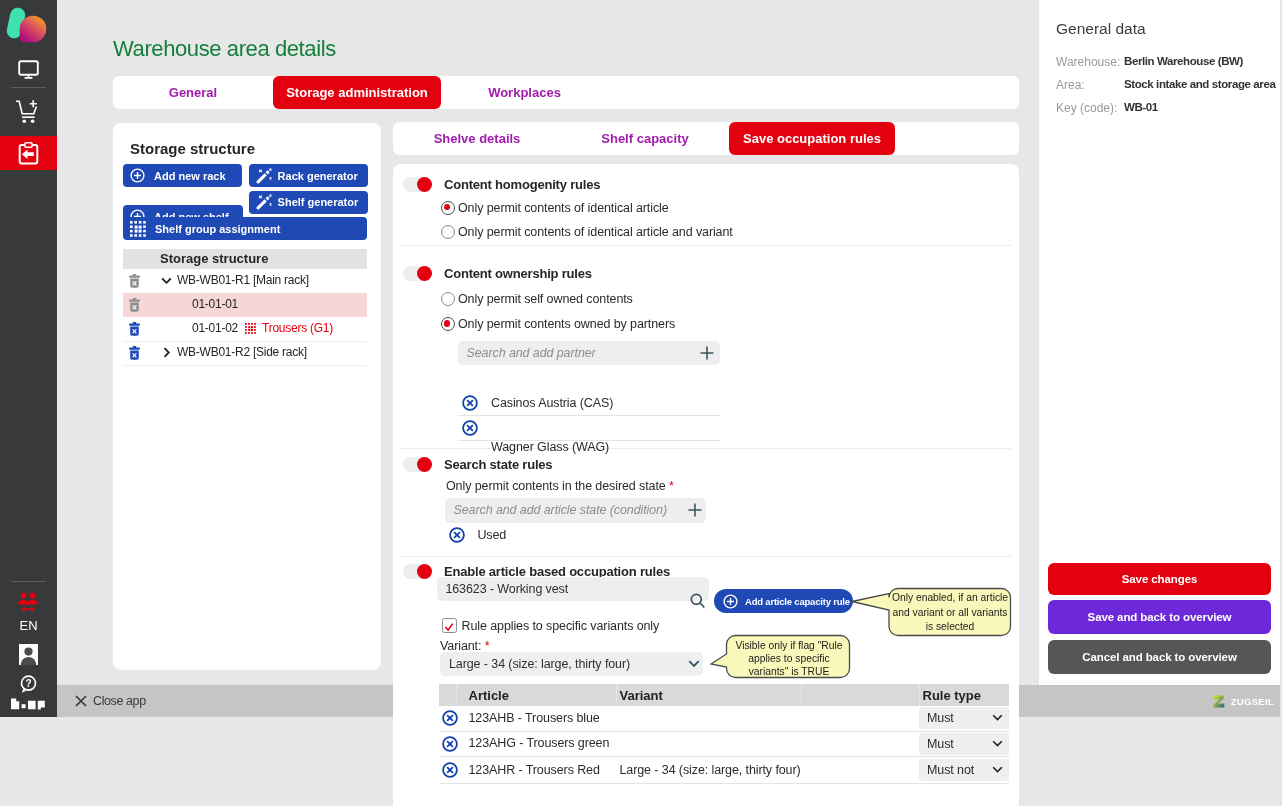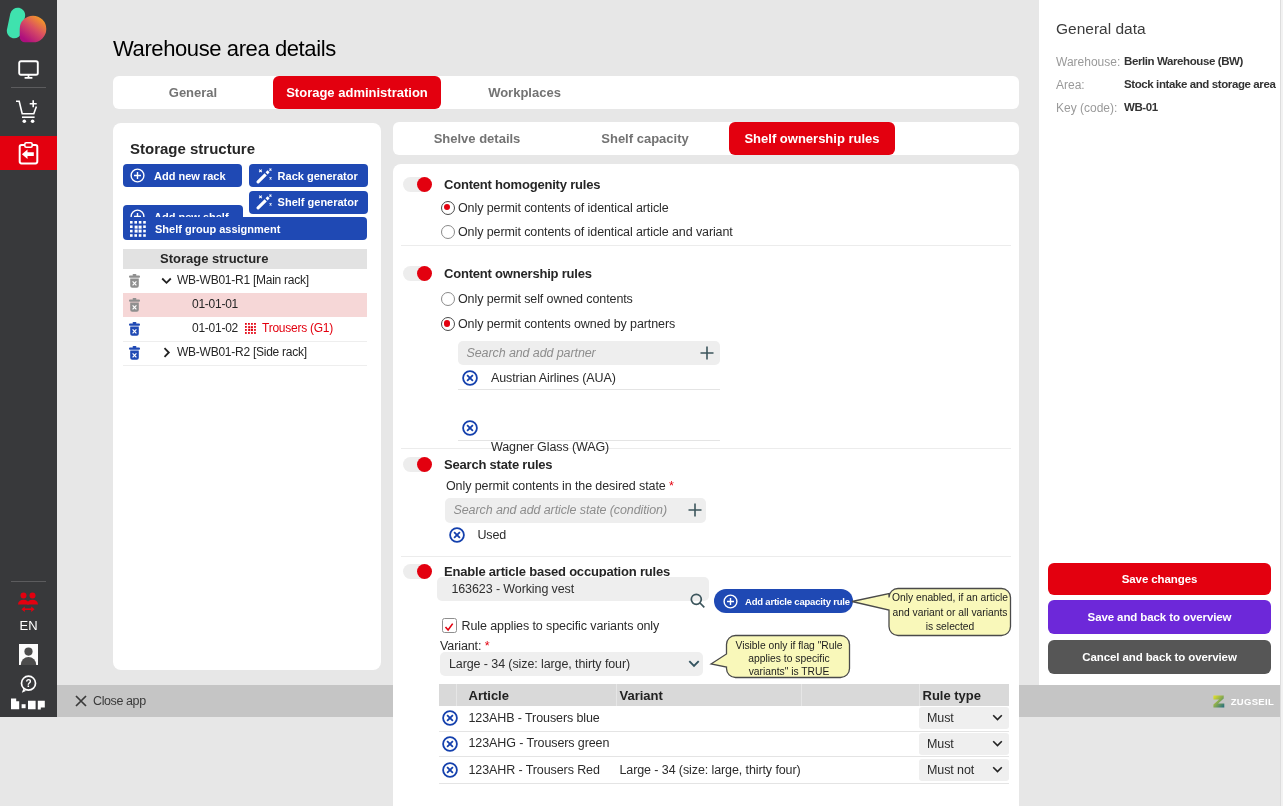--- a/index.html
+++ b/index.html
@@ -1,20 +1,20 @@
 <!DOCTYPE html>
 <html><head>
 <meta charset="utf-8">
 <style>
 html,body{margin:0;padding:0}
 body{width:1283px;height:806px;background:#e7e7e7;font-family:"Liberation Sans",sans-serif;overflow:hidden;position:relative;color:#2b2b2b}
 .abs{position:absolute}
 .panel{position:absolute;background:#fff;border-radius:8px}
 .tabbar{position:absolute;background:#fff;border-radius:6px}
-.tab{position:absolute;top:0;height:33px;display:flex;align-items:center;justify-content:center;font-size:13px;color:#737373;font-weight:bold}
+.tab{position:absolute;top:0;height:33px;display:flex;align-items:center;justify-content:center;font-size:13px;color:#a21caf;font-weight:bold}
 .tabred{background:#e3000f;color:#fff;border-radius:6px}
 .btnblue{position:absolute;background:#1f49b4;border-radius:4px;display:flex;align-items:center;color:#fff;font-weight:bold;font-size:11px;padding-left:7px;gap:9px;box-sizing:border-box}
 .sep{position:absolute;height:1px;background:#ececec}
 .stitle{position:absolute;font-size:13px;letter-spacing:-0.2px;font-weight:bold;color:#262626;line-height:16px}
 .toggle{position:absolute;width:28px;height:15px;background:#ededed;border-radius:8px}
 .toggle i{position:absolute;right:-1px;top:0px;width:15px;height:15px;border-radius:50%;background:#e3000f}
 .radio{position:absolute;width:14px;height:14px;border:1.5px solid #8a8a8a;border-radius:50%;background:#fff;box-sizing:border-box}
 .radio.on{border-color:#4a4a4a}
 .radio.on i{position:absolute;left:2.2px;top:2.2px;width:6.6px;height:6.6px;border-radius:50%;background:#e3000f}
 .lbl{position:absolute;font-size:12.5px;letter-spacing:-0.1px;color:#2b2b2b;line-height:16px}
@@ -109,32 +109,32 @@
     </svg>
 <svg class="abs" style="left:11px;top:697px" width="34" height="14" viewBox="0 0 34 14">
 <g fill="#fff">
         <path d="M0 1.5 h5.2 v2.8 h3 v8 h-8.2 z"></path>
         <rect x="10.6" y="7.2" width="4" height="4"></rect>
         <path d="M17 3.8 h7.6 v8.5 h-7.6 z M26.8 3.8 h7 v6.6 h-4 v2 h-3 z"></path>
       </g>
     </svg>
 </div>
 
-<div class="abs" style="left:113px;top:36px;font-size:22px;letter-spacing:-0.4px;color:#000000">Warehouse area details</div>
+<div class="abs" style="left:113px;top:36px;font-size:22px;letter-spacing:-0.4px;color:#15803d">Warehouse area details</div>
 
 <div class="tabbar" style="left:113px;top:76px;width:906px;height:33px">
 <div class="tab" style="left:0;width:160px">General</div>
 <div class="tab tabred" style="left:160px;width:168px">Storage administration</div>
 <div class="tab" style="left:328px;width:167px">Workplaces</div>
 </div>
 
 <div class="tabbar" style="left:393px;top:122px;width:626px;height:33px">
 <div class="tab" style="left:0;width:168px">Shelve details</div>
 <div class="tab" style="left:168px;width:168px">Shelf capacity</div>
-<div class="tab tabred" style="left:336px;width:166px">Shelf ownership rules</div>
+<div class="tab tabred" style="left:336px;width:166px">Save occupation rules</div>
 </div>
 
 <div class="panel" style="left:113px;top:123px;width:268px;height:547px">
 <div class="abs" style="left:17px;top:17px;font-size:15px;font-weight:bold;color:#262626">Storage structure</div>
 <div class="btnblue" style="left:10px;top:41px;width:119px;height:23px">
 <svg width="15" height="15" viewBox="0 0 15 15">
         <circle cx="7.5" cy="7.5" r="6.4" fill="none" stroke="#fff" stroke-width="1.4"></circle>
         <path d="M7.5 4 v7 M4 7.5 h7" stroke="#fff" stroke-width="1.4"></path>
       </svg>
 <span>Add new rack</span>
@@ -296,26 +296,26 @@
 <div class="radio on" style="left:47.5px;top:153px">
       <i></i>
     </div>
 <div class="lbl" style="left:65px;top:152px">Only permit contents owned by partners</div>
 <div class="field" style="left:64.5px;top:177px;width:262px;height:24px">
       <span class="ph">Search and add partner</span>
     </div>
 <svg class="abs" style="left:306px;top:181px" width="16" height="16" viewBox="0 0 16 16">
       <path d="M8 1.5 v13 M1.5 8 h13" stroke="#3c555c" stroke-width="1.6"></path>
     </svg>
-<div class="lrow" style="left:64.5px;top:201px;width:262px;height:24.3px">
+<div class="lrow" style="left:64.5px;top:226.3px;width:262px;height:24.3px">
 <svg class="abs" style="left:4.5px;top:4.5px" width="16" height="16" viewBox="0 0 16 16">
         <circle cx="8" cy="8" r="6.9" fill="none" stroke="#1440ad" stroke-width="1.8"></circle>
         <path d="M5.1 5.1 l5.8 5.8 M10.9 5.1 l-5.8 5.8" stroke="#1440ad" stroke-width="1.8"></path>
       </svg>
-<span class="lbl" style="left:33.5px;top:5px">Austrian Airlines (AUA)</span>
+<span class="lbl" style="left:33.5px;top:5px">Casinos Austria (CAS)</span>
     </div>
 <div class="lrow" style="left:64.5px;top:251.6px;width:262px;height:24.3px">
 <svg class="abs" style="left:4.5px;top:4.5px" width="16" height="16" viewBox="0 0 16 16">
         <circle cx="8" cy="8" r="6.9" fill="none" stroke="#1440ad" stroke-width="1.8"></circle>
         <path d="M5.1 5.1 l5.8 5.8 M10.9 5.1 l-5.8 5.8" stroke="#1440ad" stroke-width="1.8"></path>
       </svg>
 <span class="lbl" style="left:33.5px;top:23px">Wagner Glass (WAG)</span>
     </div>
 
 <div class="toggle" style="left:10px;top:293px">
@@ -332,21 +332,21 @@
 <svg class="abs" style="left:55.5px;top:362.5px" width="16" height="16" viewBox="0 0 16 16">
       <circle cx="8" cy="8" r="6.9" fill="none" stroke="#1440ad" stroke-width="1.8"></circle>
       <path d="M5.1 5.1 l5.8 5.8 M10.9 5.1 l-5.8 5.8" stroke="#1440ad" stroke-width="1.8"></path>
     </svg>
 <div class="lbl" style="left:84.4px;top:363px">Used</div>
 
 <div class="toggle" style="left:10px;top:400px">
       <i></i>
     </div>
 <div class="stitle" style="left:51px;top:399.5px">Enable article based occupation rules</div>
-<div class="field" style="left:44.4px;top:413px;width:271.6px;height:24px;padding-left:14px">163623 - Working vest</div>
+<div class="field" style="left:44.4px;top:413px;width:271.6px;height:24px;padding-left:8px">163623 - Working vest</div>
 <svg class="abs" style="left:297px;top:429px" width="16" height="16" viewBox="0 0 16 16">
       <circle cx="6.3" cy="6.3" r="5" fill="none" stroke="#3c555c" stroke-width="1.7"></circle>
       <path d="M10 10 l4.3 4.3" stroke="#3c555c" stroke-width="1.7"></path>
     </svg>
 <div class="btnblue" style="left:321px;top:425px;width:139px;height:24px;border-radius:12px;gap:7px;padding-left:9px;font-size:9.5px;letter-spacing:-0.2px;white-space:nowrap">
 <svg style="flex-shrink:0" width="15" height="15" viewBox="0 0 15 15">
         <circle cx="7.5" cy="7.5" r="6.4" fill="none" stroke="#fff" stroke-width="1.4"></circle>
         <path d="M7.5 4 v7 M4 7.5 h7" stroke="#fff" stroke-width="1.4"></path>
       </svg>
 <span>Add article capacity rule</span>

